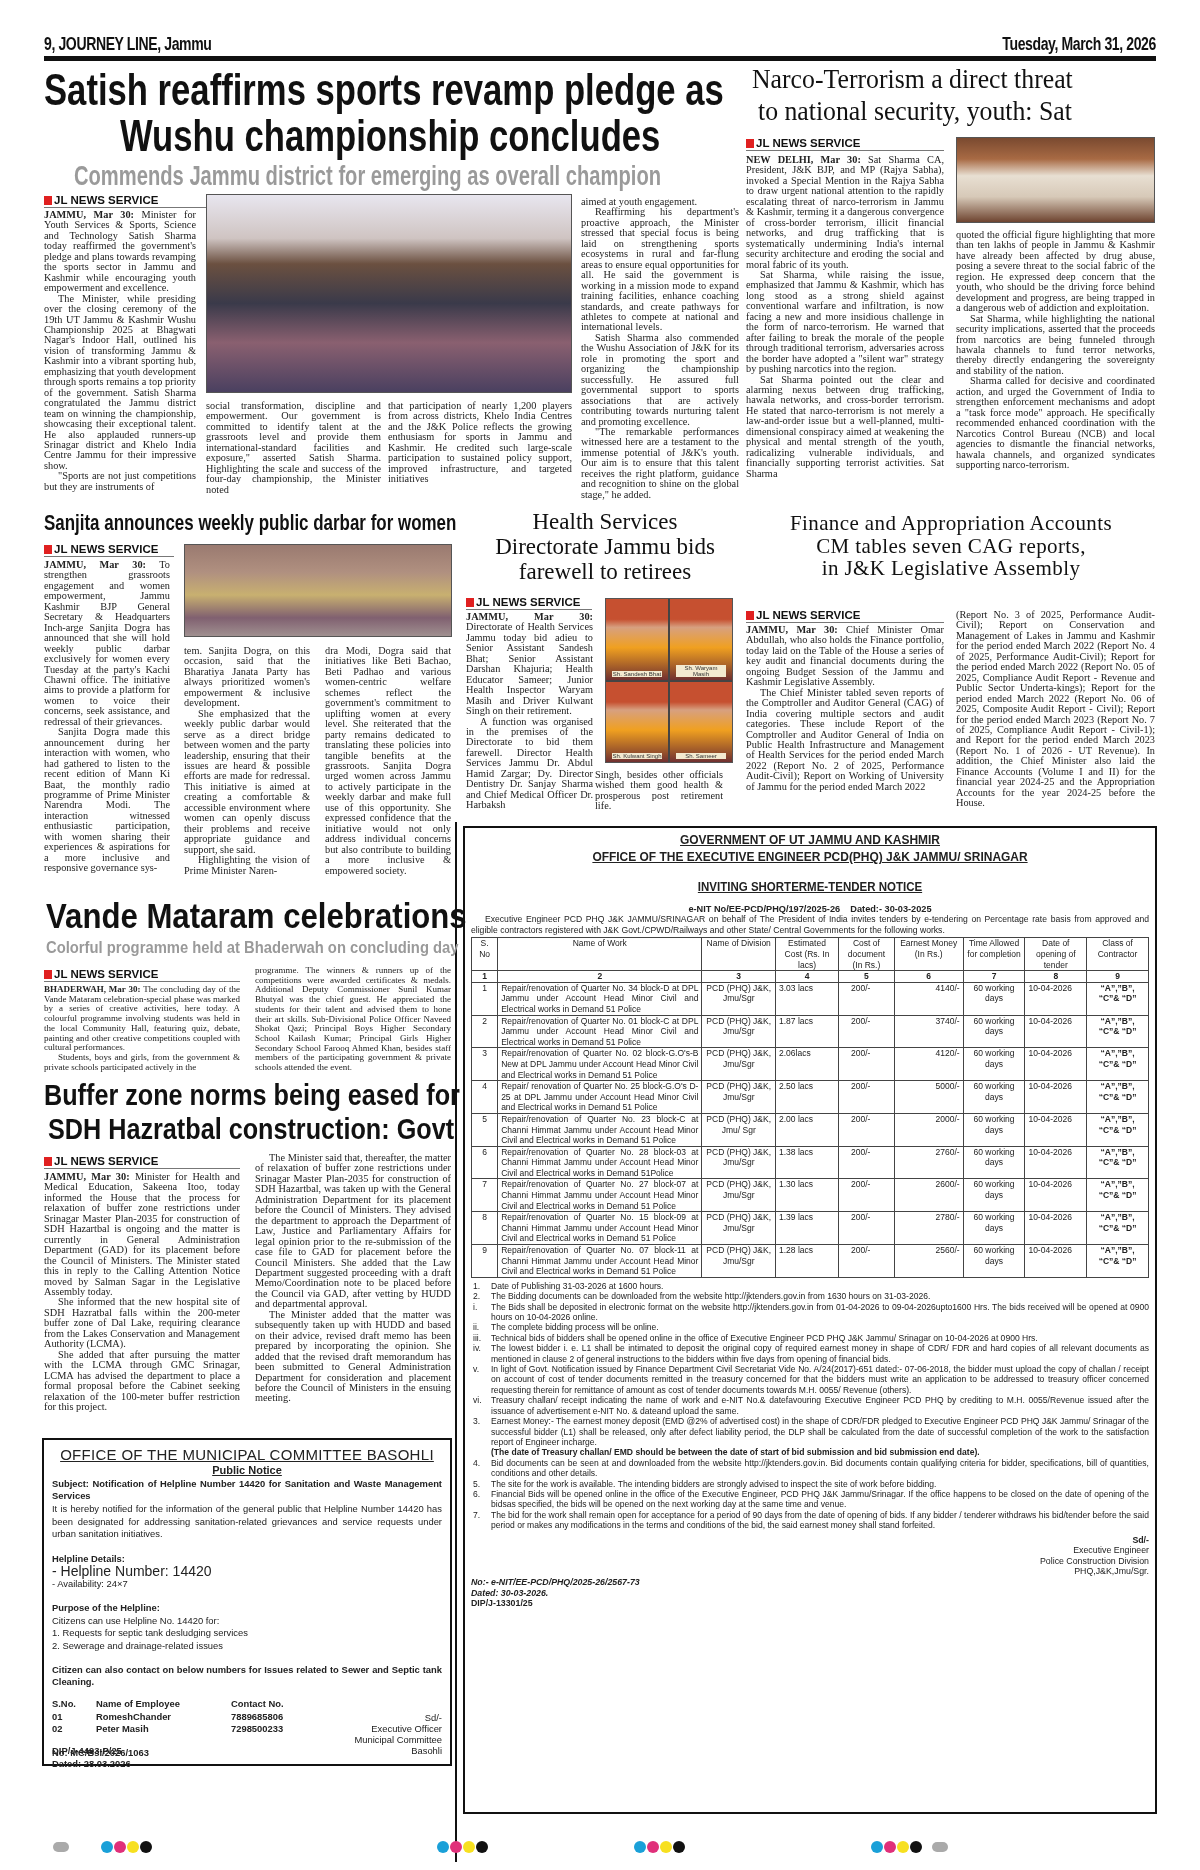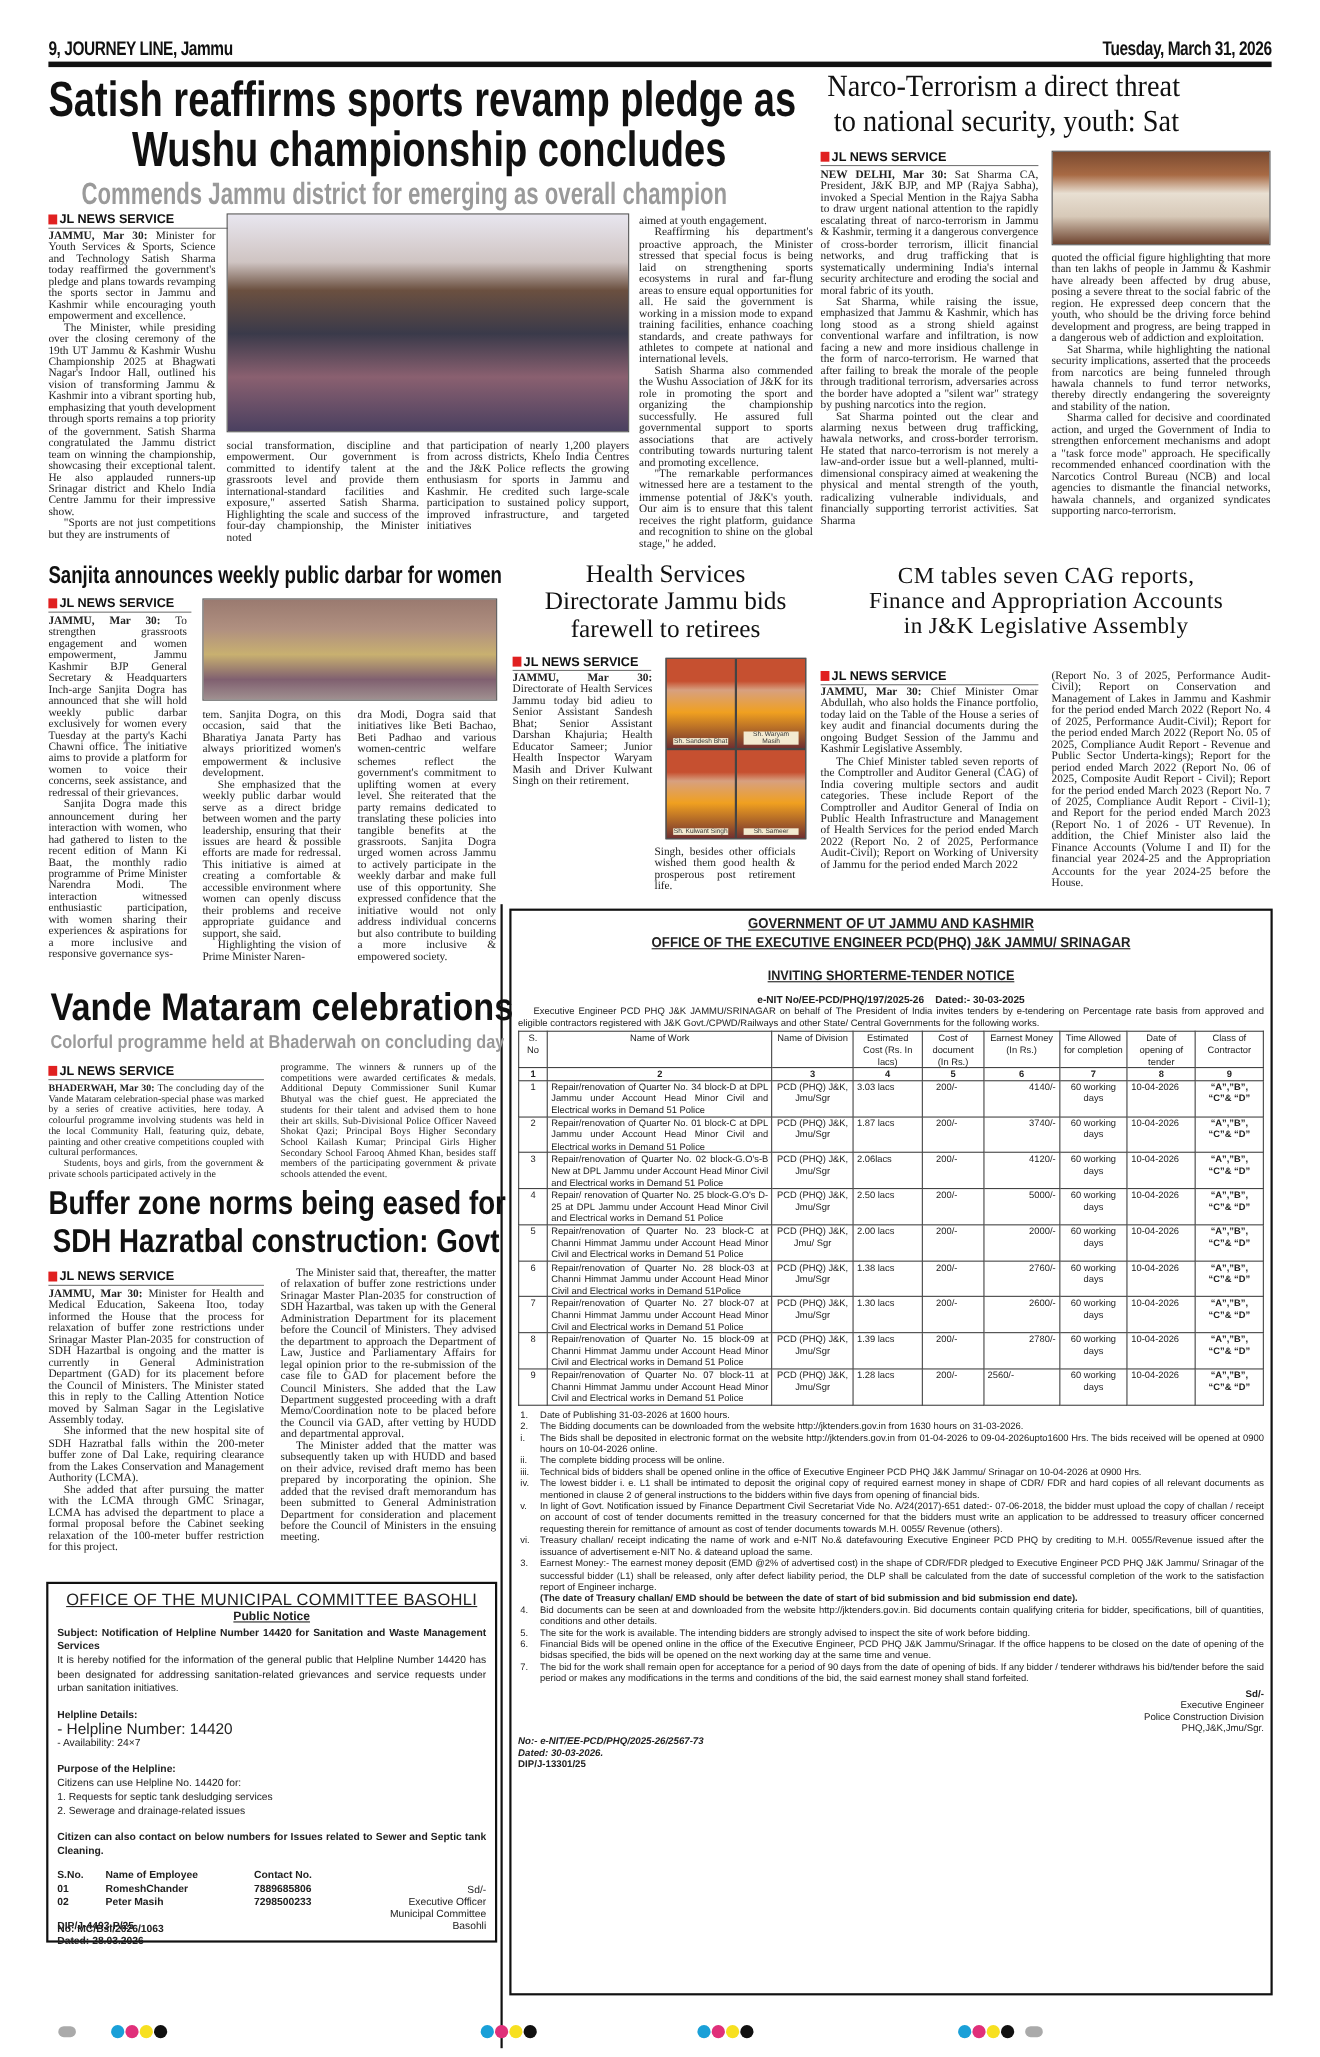--- a/index.html
+++ b/index.html
@@ -100,40 +100,41 @@
 <div class="abs body" style="left:325px;top:646px;width:126px;">dra Modi, Dogra said that initiatives like Beti Bachao, Beti Padhao and various women-centric welfare schemes reflect the government's commitment to uplifting women at every level. She reiterated that the party remains dedicated to translating these policies into tangible benefits at the grassroots. Sanjita Dogra urged women across Jammu to actively participate in the weekly darbar and make full use of this opportunity. She expressed confidence that the initiative would not only address individual concerns but also contribute to building a more inclusive &amp; empowered society.</div>
 
 <div class="abs serifhead" style="left:464px;top:510px;width:282px;font-size:23px;">
   <div>Health Services</div>
   <div>Directorate Jammu bids</div>
   <div>farewell to retirees</div>
 </div>
 <div class="abs svc" style="left:466px;top:596px;width:126px;"><span class="sq"></span><span>JL NEWS SERVICE</span></div>
 <div class="abs body" style="left:466px;top:612px;width:127px;">
   <p class="first"><b>JAMMU, Mar 30:</b> <span>Directorate of Health Services Jammu today bid adieu to Senior Assistant Sandesh Bhat; Senior Assistant Darshan Khajuria; Health Educator Sameer; Junior Health Inspector Waryam Masih and Driver Kulwant Singh on their retirement.</span></p>
+  <p>A function was organised in the premises of the Directorate to bid them farewell. Director Health Services Jammu Dr. Abdul Hamid Zargar; Dy. Director Dentistry Dr. Sanjay Sharma and Chief Medical Officer Dr. Harbaksh</p>
 </div>
 <div class="abs photo ph-health" style="left:605px;top:598px;width:128px;height:165px;">
   <div>
       <span>Sh. Sandesh Bhat</span>
     </div>
   <div>
       <span>Sh. Waryam Masih</span>
     </div>
   <div>
       <span>Sh. Kulwant Singh</span>
     </div>
   <div>
       <span>Sh. Sameer</span>
     </div>
 </div>
 <div class="abs body" style="left:595px;top:770px;width:128px;">Singh, besides other officials wished them good health &amp; prosperous post retirement life.</div>
 
 <div class="abs serifhead" style="left:745px;top:512px;width:412px;font-size:21px;letter-spacing:0.4px;">
+  <div>Finance and Appropriation Accounts</div>
   <div>CM tables seven CAG reports,</div>
-  <div>Finance and Appropriation Accounts</div>
   <div>in J&amp;K Legislative Assembly</div>
 </div>
 <div class="abs svc" style="left:746px;top:609px;width:198px;"><span class="sq"></span><span>JL NEWS SERVICE</span></div>
 <div class="abs body" style="left:746px;top:625px;width:198px;">
   <p class="first"><b>JAMMU, Mar 30:</b> <span>Chief Minister Omar Abdullah, who also holds the Finance portfolio, today laid on the Table of the House a series of key audit and financial documents during the ongoing Budget Session of the Jammu and Kashmir Legislative Assembly.</span></p>
   <p>The Chief Minister tabled seven reports of the Comptroller and Auditor General (CAG) of India covering multiple sectors and audit categories. These include Report of the Comptroller and Auditor General of India on Public Health Infrastructure and Management of Health Services for the period ended March 2022 (Report No. 2 of 2025, Performance Audit-Civil); Report on Working of University of Jammu for the period ended March 2022</p>
 </div>
 <div class="abs body" style="left:956px;top:610px;width:199px;">(Report No. 3 of 2025, Performance Audit-Civil); Report on Conservation and Management of Lakes in Jammu and Kashmir for the period ended March 2022 (Report No. 4 of 2025, Performance Audit-Civil); Report for the period ended March 2022 (Report No. 05 of 2025, Compliance Audit Report - Revenue and Public Sector Underta-kings); Report for the period ended March 2022 (Report No. 06 of 2025, Composite Audit Report - Civil); Report for the period ended March 2023 (Report No. 7 of 2025, Compliance Audit Report - Civil-1); and Report for the period ended March 2023 (Report No. 1 of 2026 - UT Revenue). In addition, the Chief Minister also laid the Finance Accounts (Volume I and II) for the financial year 2024-25 and the Appropriation Accounts for the year 2024-25 before the House.</div>
 
 <div class="col-rule" style="left:455px;top:822px;height:1040px;"></div>
@@ -334,21 +335,21 @@
           <td style="text-align: center;">60 working days</td>
           <td>10-04-2026</td>
           <td style="text-align: center; font-weight: bold;">“A”,”B”, “C”&amp; “D”</td>
         </tr>
         <tr>
           <td style="text-align: center;">9</td>
           <td style="text-align: justify;">Repair/renovation of Quarter No. 07 block-11 at Channi Himmat Jammu under Account Head Minor Civil and Electrical works in Demand 51 Police</td>
           <td style="text-align: center;">PCD (PHQ) J&amp;K, Jmu/Sgr</td>
           <td>1.28 lacs</td>
           <td style="padding-left: 12px;">200/-</td>
-          <td style="">2560/-</td>
+          <td style="text-align: right;">2560/-</td>
           <td style="text-align: center;">60 working days</td>
           <td>10-04-2026</td>
           <td style="text-align: center; font-weight: bold;">“A”,”B”, “C”&amp; “D”</td>
         </tr>
       </tbody>
   </table>
 
   <div class="notes" style="margin-top:3px;" id="tender-notes">
       <div class="ni">
         <span class="k">1.</span>

